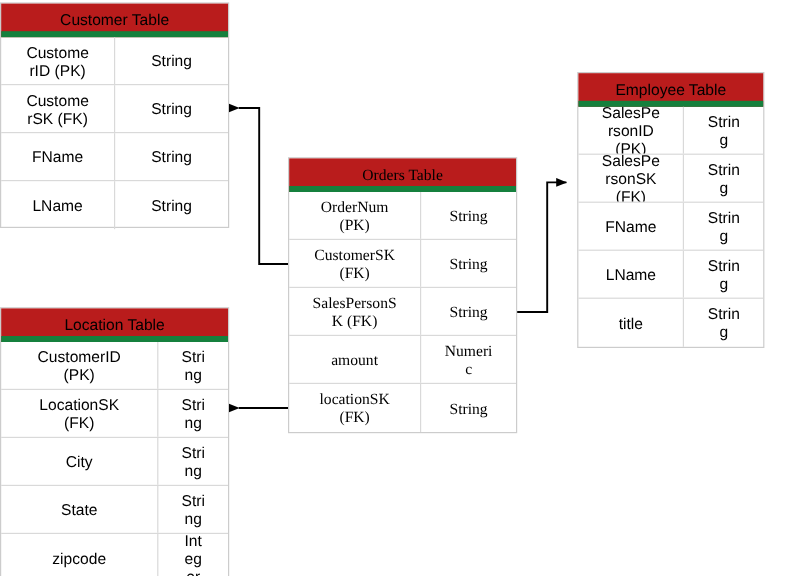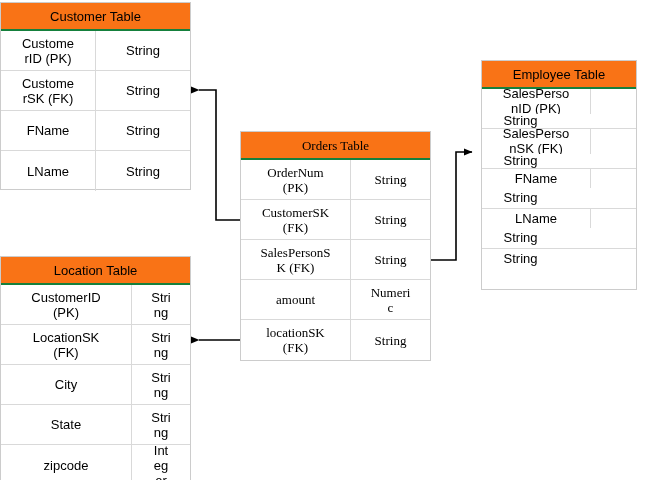--- a/index.html
+++ b/index.html
@@ -26,22 +26,22 @@
 
   
   .table-box {
     position: absolute;
     box-sizing: border-box;
     border: 1px solid #cccccc;
     background: #ffffff;
   }
   .table-header {
     box-sizing: border-box;
-    background: #f97316;
-    border-bottom: 2px solid #15803d;
+    background: #b91c1c;
+    border-bottom: 5px solid #15803d;
     height: 28px;
     line-height: 27px;
     text-align: center;
     font-size: 13px;
     color: #000000;
     white-space: nowrap;
     overflow: hidden;
   }
   .table-row {
     display: flex;
@@ -79,21 +79,21 @@
   #location-table .table-row { height: 40px; }
 
   #orders-table    { left: 240px; top: 131px; width: 191px; height: 230px; font-family: Liberation Serif, serif; }
   #orders-table .cell-name { width: 110px; }
   #orders-table .cell-type { width: 79px; }
   #orders-table .table-row { height: 40px; }
 
   #employee-table  { left: 481px; top: 60px;  width: 156px; height: 230px; }
   #employee-table .cell-name { width: 109px; }
   #employee-table .cell-type { width: 77px; }
-  #employee-table .table-row { height: 40px; flex-direction: column; }
+  #employee-table .table-row { height: 40px; }
 
   
   #connectors {
     position: absolute;
     left: 0; top: 0;
     width: 670px;
     height: 480px;
     pointer-events: none;
   }
 </style>
@@ -182,20 +182,21 @@
     </div>
     <div class="table-row">
       <div class="cell cell-name">FName</div>
       <div class="cell cell-type">String</div>
     </div>
     <div class="table-row">
       <div class="cell cell-name">LName</div>
       <div class="cell cell-type">String</div>
     </div>
     <div class="table-row">
+      <div class="cell cell-name">title</div>
       <div class="cell cell-type">String</div>
     </div>
   </div>
 
   <svg id="connectors" viewBox="0 0 670 480" width="670" height="480">
     <defs>
       <marker id="arrow-left" markerWidth="9" markerHeight="8" refX="0.5" refY="4" orient="auto" markerUnits="userSpaceOnUse">
         <path d="M0,4 L9,0.3 L9,7.7 Z" fill="#000000"></path>
       </marker>
       <marker id="arrow-right" markerWidth="9" markerHeight="8" refX="8.5" refY="4" orient="auto" markerUnits="userSpaceOnUse">

